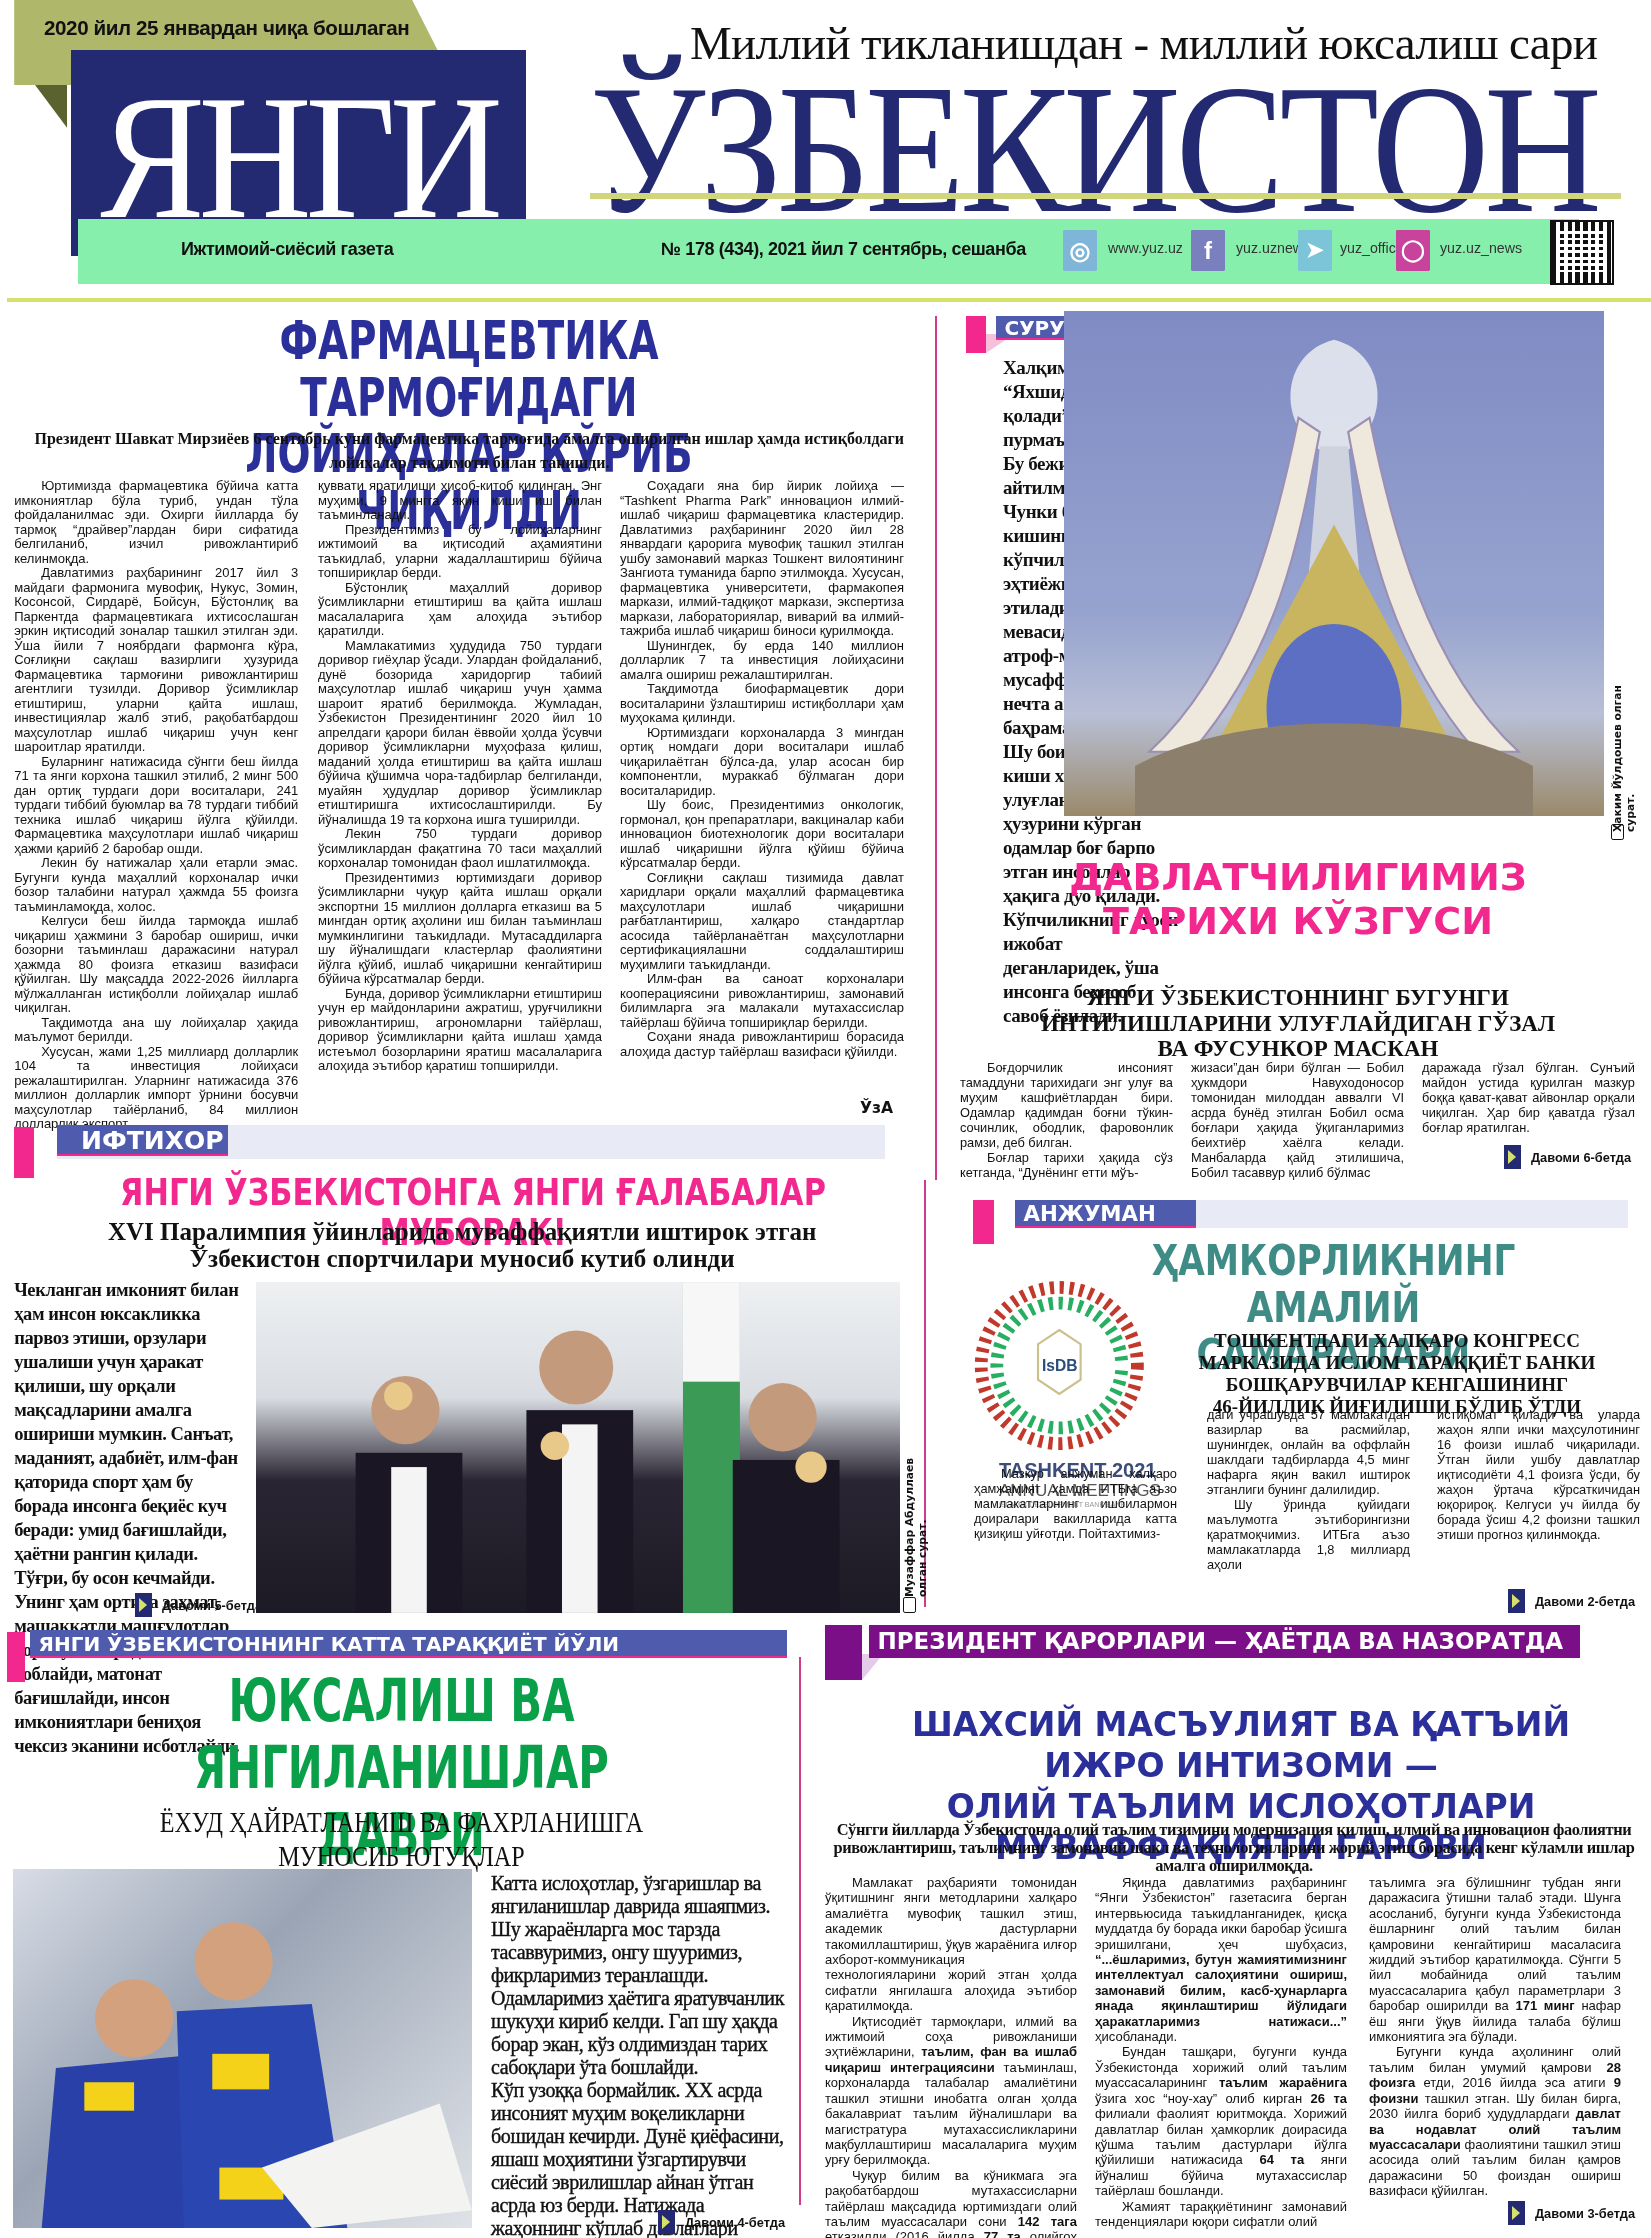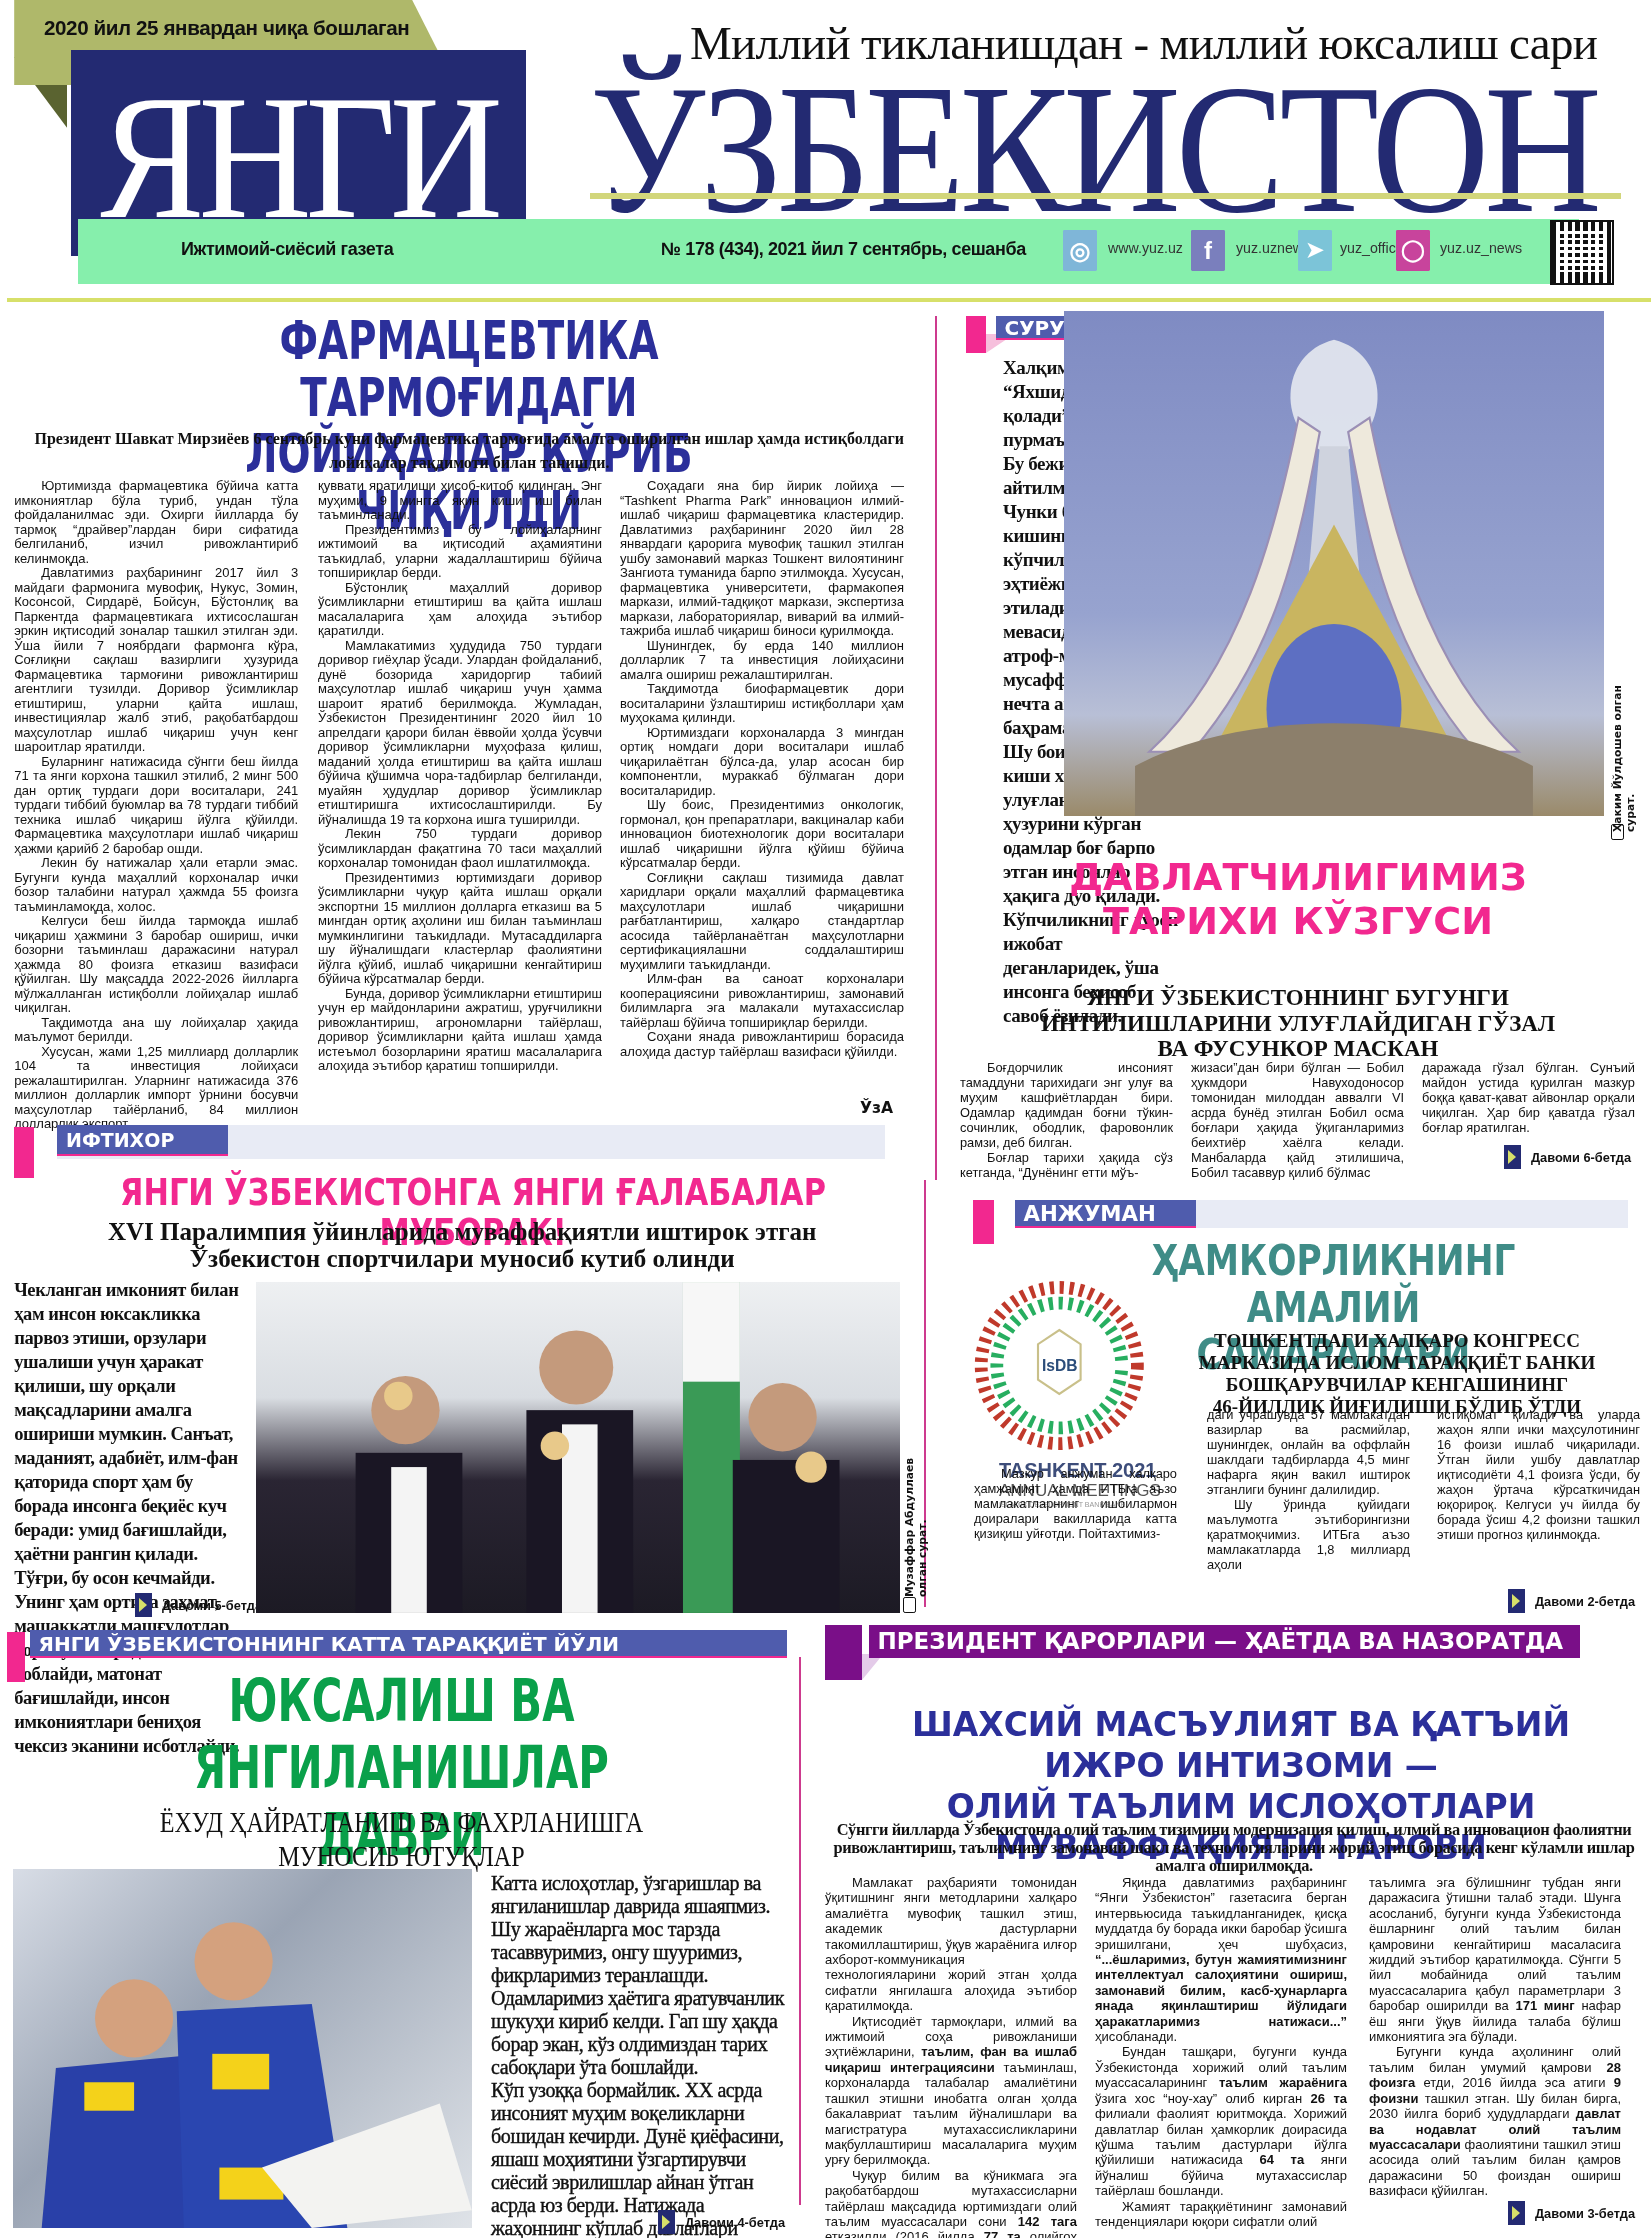--- a/index.html
+++ b/index.html
@@ -149,21 +149,21 @@
 <div class="abs body" style="left:1422px;top:1060px;width:213px;font-size:12.8px;line-height:15px">
   <p style="text-indent:0">даражада гўзал бўлган. Сунъий майдон устида қурилган мазкур боққа қават-қават айвонлар орқали чиқилган. Ҳар бир қаватда гўзал боғлар яратилган.</p>
 </div>
 <div class="abs cont" style="left:1504px;top:1145px">
   <div class="arr"></div>
   <span>Давоми 6-бетда</span>
 </div>
 
 <div class="abs tag-pink" style="left:14.2px;top:1127px;width:20px;height:51px"></div>
 <div class="abs tag-under" style="left:57px;top:1125px;width:828px;height:34px"></div>
-<div class="abs tag-bar" style="left:57px;top:1125px;width:171px;height:31px;font-size:19px;padding-left:9px;line-height:31px;border-bottom:2.8px solid #f2288f">ИФТИХОР</div>
+<div class="abs tag-bar" style="left:57px;top:1125px;width:171px;height:31px;font-size:25px;padding-left:24px;line-height:31px;border-bottom:2.8px solid #f2288f">ИФТИХОР</div>
 <div class="abs hl" style="left:0px;top:1173px;width:946px;font-size:38px;color:#f2288f;transform:scaleX(.8)">ЯНГИ ЎЗБЕКИСТОНГА ЯНГИ ҒАЛАБАЛАР МУБОРАК!</div>
 <div class="abs deck" style="left:14.2px;top:1218px;width:896px;font-size:25px;line-height:27px">
   <div>XVI Паралимпия ўйинларида муваффақиятли иштирок этган</div>
   <div>Ўзбекистон спортчилари муносиб кутиб олинди</div>
 </div>
 <div class="abs serif-lead" style="left:14.2px;top:1278px;width:235px;font-size:18.5px;line-height:24px">Чекланган имконият билан ҳам инсон юксакликка парвоз этиши, орзулари ушалиши учун ҳаракат қилиши, шу орқали мақсадларини амалга ошириши мумкин. Санъат, маданият, адабиёт, илм-фан қаторида спорт ҳам бу борада инсонга беқиёс куч беради: умид бағишлайди, ҳаётни рангин қилади. Тўғри, бу осон кечмайди. Унинг ҳам ортида заҳмат, машаққатли машғулотлар бор. Бу эса иродани тоблайди, матонат бағишлайди, инсон имкониятлари бениҳоя чексиз эканини исботлайди.</div>
 <div class="abs cont" style="left:135px;top:1593px">
   <div class="arr"></div>
   <span>Давоми 5-бетда</span>
 </div>

